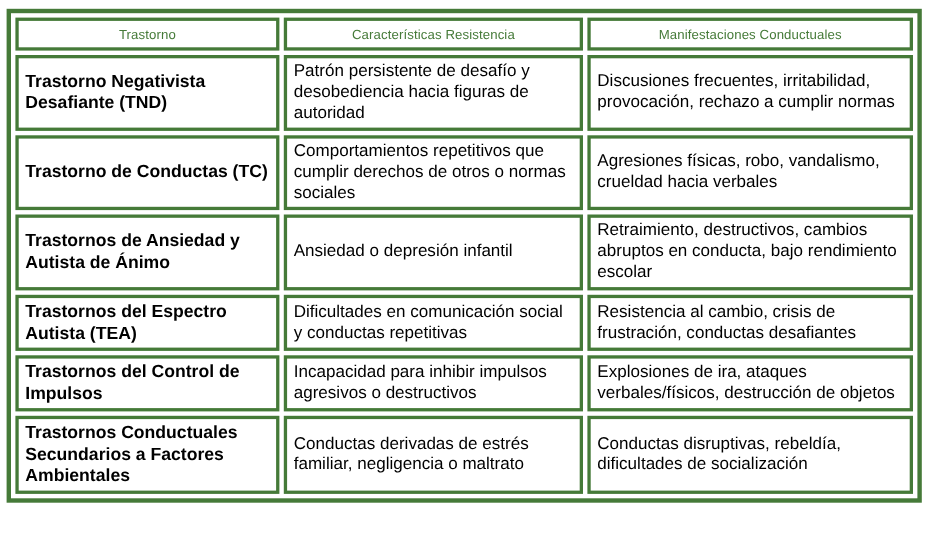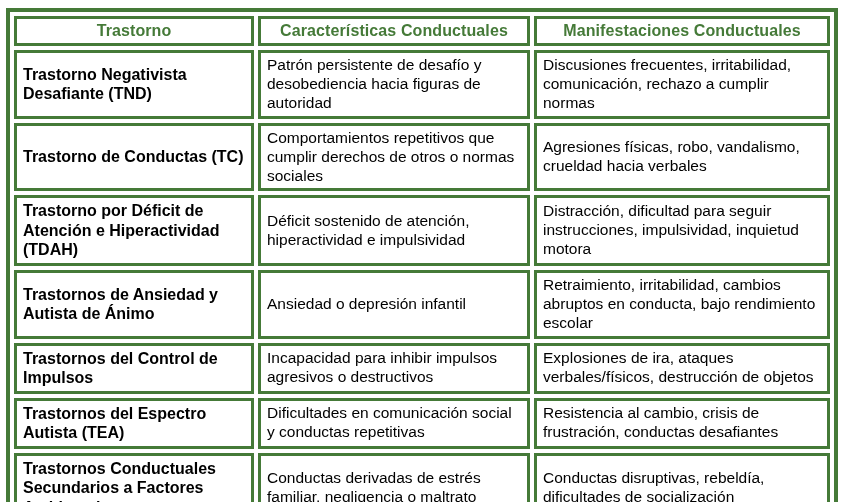--- a/index.html
+++ b/index.html
@@ -29,22 +29,22 @@
     border-spacing: 4px;
     border: 4px solid var(--green);
     background: var(--bg);
   }
   col.col-trastorno { width: 240px; }
   col.col-caracteristicas { width: 272px; }
   col.col-manifestaciones { width: 296px; }
   th {
     border: 3px solid var(--green);
     color: var(--green);
-    font-size: 16px;
-    font-weight: bold;
+    font-size: 12px;
+    font-weight: normal;
     text-align: center;
     padding: 3px 7px;
     height: 30px;
     vertical-align: middle;
     letter-spacing: 0.1px;
   }
   td {
     border: 3px solid var(--green);
     color: var(--text);
     font-size: 15.5px;
@@ -66,54 +66,49 @@
 <div class="table-wrap">
   <table class="disorders-table">
     <colgroup>
       <col class="col-trastorno">
       <col class="col-caracteristicas">
       <col class="col-manifestaciones">
     </colgroup>
     <thead>
       <tr>
         <th>Trastorno</th>
-        <th>Características Conductuales</th>
+        <th>Características Resistencia</th>
         <th>Manifestaciones Conductuales</th>
       </tr>
     </thead>
     <tbody>
       <tr class="row-3lines">
         <td class="cell-trastorno">Trastorno Negativista Desafiante (TND)</td>
         <td class="cell-caracteristicas">Patrón persistente de desafío y desobediencia hacia figuras de autoridad</td>
-        <td class="cell-manifestaciones">Discusiones frecuentes, irritabilidad, comunicación, rechazo a cumplir normas</td>
+        <td class="cell-manifestaciones">Discusiones frecuentes, irritabilidad, provocación, rechazo a cumplir normas</td>
       </tr>
       <tr class="row-3lines">
         <td class="cell-trastorno">Trastorno de Conductas (TC)</td>
         <td class="cell-caracteristicas">Comportamientos repetitivos que cumplir derechos de otros o normas sociales</td>
         <td class="cell-manifestaciones">Agresiones físicas, robo, vandalismo, crueldad hacia verbales</td>
       </tr>
       <tr class="row-3lines">
-        <td class="cell-trastorno">Trastorno por Déficit de Atención e Hiperactividad (TDAH)</td>
-        <td class="cell-caracteristicas">Déficit sostenido de atención, hiperactividad e impulsividad</td>
-        <td class="cell-manifestaciones">Distracción, dificultad para seguir instrucciones, impulsividad, inquietud motora</td>
-      </tr>
-      <tr class="row-3lines">
         <td class="cell-trastorno">Trastornos de Ansiedad y Autista de Ánimo</td>
         <td class="cell-caracteristicas">Ansiedad o depresión infantil</td>
-        <td class="cell-manifestaciones">Retraimiento, irritabilidad, cambios abruptos en conducta, bajo rendimiento escolar</td>
+        <td class="cell-manifestaciones">Retraimiento, destructivos, cambios abruptos en conducta, bajo rendimiento escolar</td>
+      </tr>
+      <tr class="row-2lines">
+        <td class="cell-trastorno">Trastornos del Espectro Autista (TEA)</td>
+        <td class="cell-caracteristicas">Dificultades en comunicación social y conductas repetitivas</td>
+        <td class="cell-manifestaciones">Resistencia al cambio, crisis de frustración, conductas desafiantes</td>
       </tr>
       <tr class="row-2lines">
         <td class="cell-trastorno">Trastornos del Control de Impulsos</td>
         <td class="cell-caracteristicas">Incapacidad para inhibir impulsos agresivos o destructivos</td>
         <td class="cell-manifestaciones">Explosiones de ira, ataques verbales/físicos, destrucción de objetos</td>
-      </tr>
-      <tr class="row-2lines">
-        <td class="cell-trastorno">Trastornos del Espectro Autista (TEA)</td>
-        <td class="cell-caracteristicas">Dificultades en comunicación social y conductas repetitivas</td>
-        <td class="cell-manifestaciones">Resistencia al cambio, crisis de frustración, conductas desafiantes</td>
       </tr>
       <tr class="row-3lines">
         <td class="cell-trastorno">Trastornos Conductuales Secundarios a Factores Ambientales</td>
         <td class="cell-caracteristicas">Conductas derivadas de estrés familiar, negligencia o maltrato</td>
         <td class="cell-manifestaciones">Conductas disruptivas, rebeldía, dificultades de socialización</td>
       </tr>
     </tbody>
   </table>
 </div>
 

